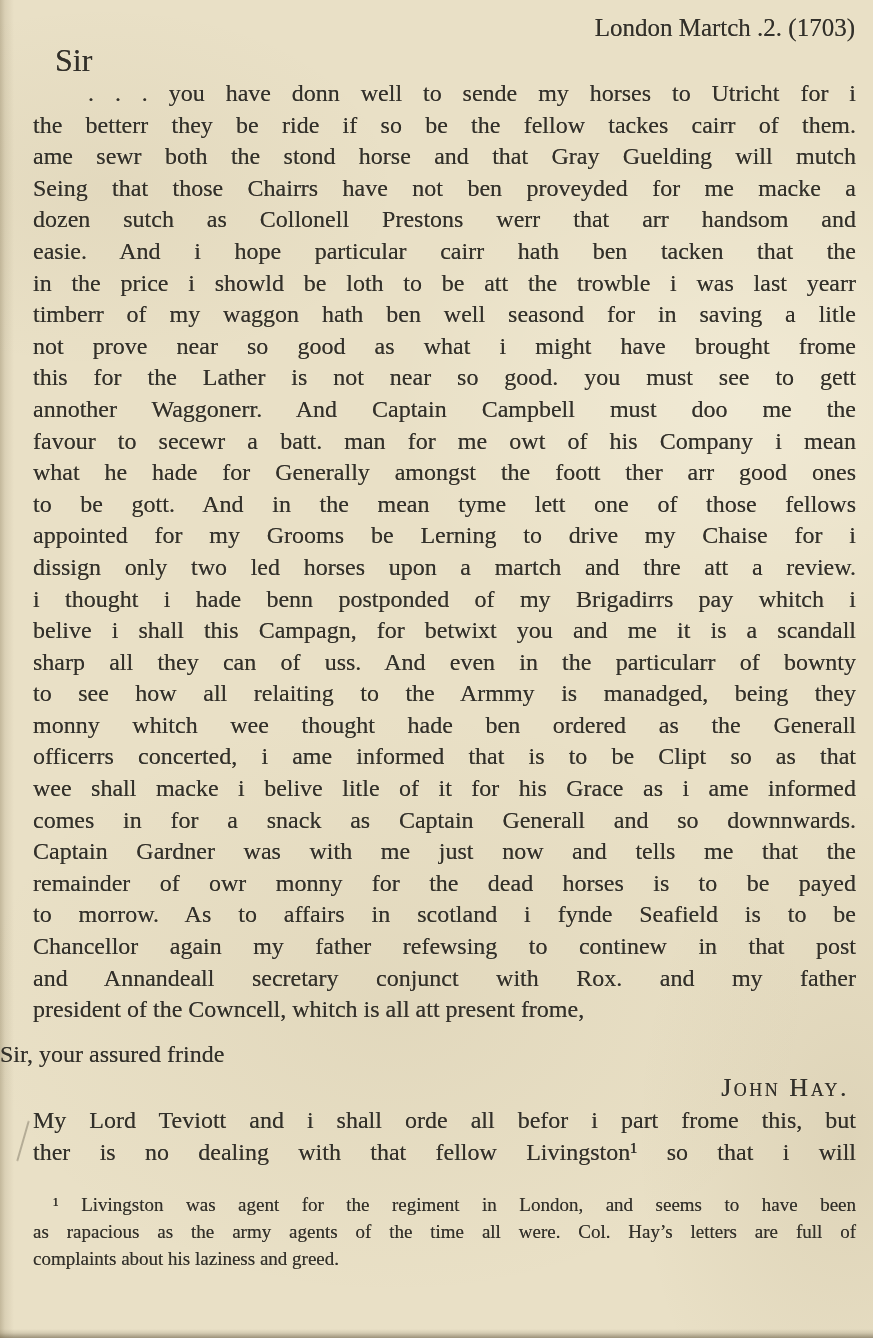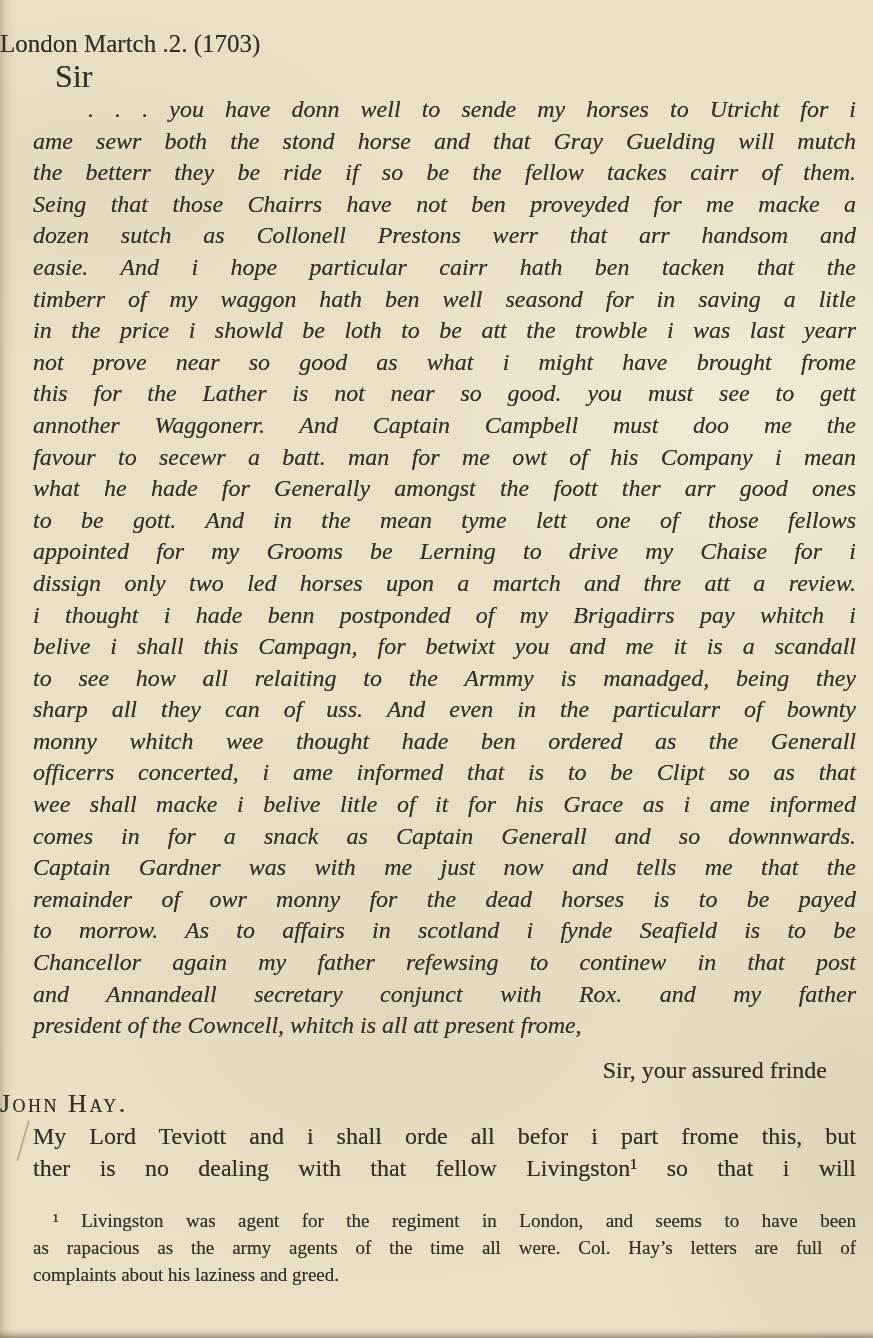--- a/index.html
+++ b/index.html
@@ -20,22 +20,22 @@
     background:
       linear-gradient(to right, rgba(108,92,58,0.30), rgba(108,92,58,0.12) 5px, rgba(108,92,58,0) 14px),
       linear-gradient(to top, rgba(61,50,28,0.45), rgba(61,50,28,0.12) 5px, rgba(61,50,28,0) 9px),
       radial-gradient(ellipse 420px 260px at 12% 14%, rgba(126,106,62,0.06), rgba(126,106,62,0) 70%),
       radial-gradient(ellipse 500px 380px at 85% 30%, rgba(255,252,240,0.35), rgba(255,252,240,0) 70%),
       radial-gradient(ellipse 600px 420px at 45% 75%, rgba(130,112,66,0.07), rgba(130,112,66,0) 70%),
       radial-gradient(ellipse 300px 500px at 97% 85%, rgba(126,106,62,0.10), rgba(126,106,62,0) 70%),
       var(--paper, #e9e0c6);
   }
   .dateline {
-    padding: 28px 18px 0 0;
-    text-align: left;
+    padding: 12px 18px 0 0;
+    text-align: right;
     font-size: 25px;
     line-height: 32px;
   }
   .salutation {
     margin: 2px 0 0 55px;
     font-size: 32px;
     line-height: 28px;
   }
   .body, .postscript, .footnote {
     margin-left: 33px;
@@ -46,36 +46,35 @@
     text-align-last: justify;
     white-space: normal;
   }
   .jel .line:last-child {        
     text-align-last: left;
   }
   .body {
     margin-top: 4px;
     font-size: 24px;
     line-height: 31.6px;
-    font-style: italic;
   }
   .body .line:first-child {
     padding-left: 55px;          
   }
   .closing {
     margin-top: 13px;
-    padding-right: 46px;
-    text-align: right;
+    padding-right: 78px;
+    text-align: left;
     font-size: 24px;
     line-height: 30px;
   }
   .signature {
     margin-top: 3px;
     padding-right: 24px;
-    text-align: left;
+    text-align: right;
     font-variant: small-caps;
     letter-spacing: 2.5px;
     font-size: 26px;
     line-height: 32px;
   }
   .postscript {
     font-size: 24px;
     line-height: 32px;
   }
   .footnote {
@@ -101,39 +100,39 @@
 </head>
 <body>
 
 <div class="page">
   <div class="dateline">London Martch .2. (1703)</div>
 
   <div class="salutation">Sir</div>
 
   <div class="body jel">
       <div class="line">. . . you have donn well to sende my horses to Utricht for i</div>
+      <div class="line">the betterr they be ride if so be the fellow tackes cairr of them.</div>
       <div class="line">ame sewr both the stond horse and that Gray Guelding will mutch</div>
-      <div class="line">the betterr they be ride if so be the fellow tackes cairr of them.</div>
       <div class="line">Seing that those Chairrs have not ben proveyded for me macke a</div>
       <div class="line">dozen sutch as Collonell Prestons werr that arr handsom and</div>
       <div class="line">easie.  And i hope particular cairr hath ben tacken that the</div>
+      <div class="line">in the price i showld be loth to be att the trowble i was last yearr</div>
       <div class="line">timberr of my waggon hath ben well seasond for in saving a litle</div>
-      <div class="line">in the price i showld be loth to be att the trowble i was last yearr</div>
       <div class="line">not prove near so good as what i might have brought frome</div>
       <div class="line">this for the Lather is not near so good.  you must see to gett</div>
       <div class="line">annother Waggonerr.  And Captain Campbell must doo me the</div>
       <div class="line">favour to secewr a batt. man for me owt of his Company i mean</div>
       <div class="line">what he hade for Generally amongst the foott ther arr good ones</div>
       <div class="line">to be gott.  And in the mean tyme lett one of those fellows</div>
       <div class="line">appointed for my Grooms be Lerning to drive my Chaise for i</div>
       <div class="line">dissign only two led horses upon a martch and thre att a review.</div>
       <div class="line">i thought i hade benn postponded of my Brigadirrs pay whitch i</div>
       <div class="line">belive i shall this Campagn, for betwixt you and me it is a scandall</div>
+      <div class="line">sharp all they can of uss.  And even in the particularr of bownty</div>
       <div class="line">to see how all relaiting to the Armmy is manadged, being they</div>
-      <div class="line">sharp all they can of uss.  And even in the particularr of bownty</div>
       <div class="line">monny whitch wee thought hade ben ordered as the Generall</div>
       <div class="line">officerrs concerted, i ame informed that is to be Clipt so as that</div>
       <div class="line">wee shall macke i belive litle of it for his Grace as i ame informed</div>
       <div class="line">comes in for a snack as Captain Generall and so downnwards.</div>
       <div class="line">Captain Gardner was with me just now and tells me that the</div>
       <div class="line">remainder of owr monny for the dead horses is to be payed</div>
       <div class="line">to morrow.  As to affairs in scotland i fynde Seafield is to be</div>
       <div class="line">Chancellor again my father refewsing to continew in that post</div>
       <div class="line">and Annandeall secretary conjunct with Rox. and my father</div>
       <div class="line">president of the Cowncell, whitch is all att present frome,</div>

